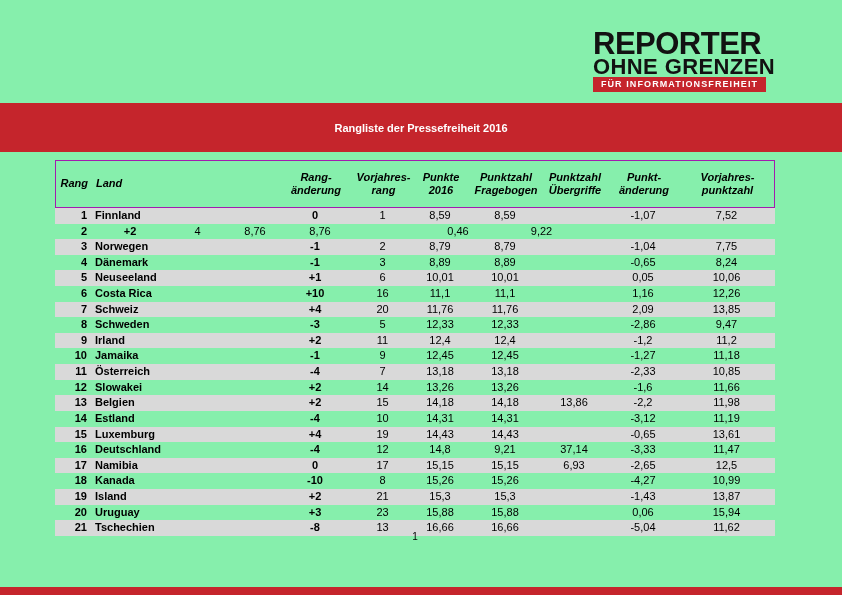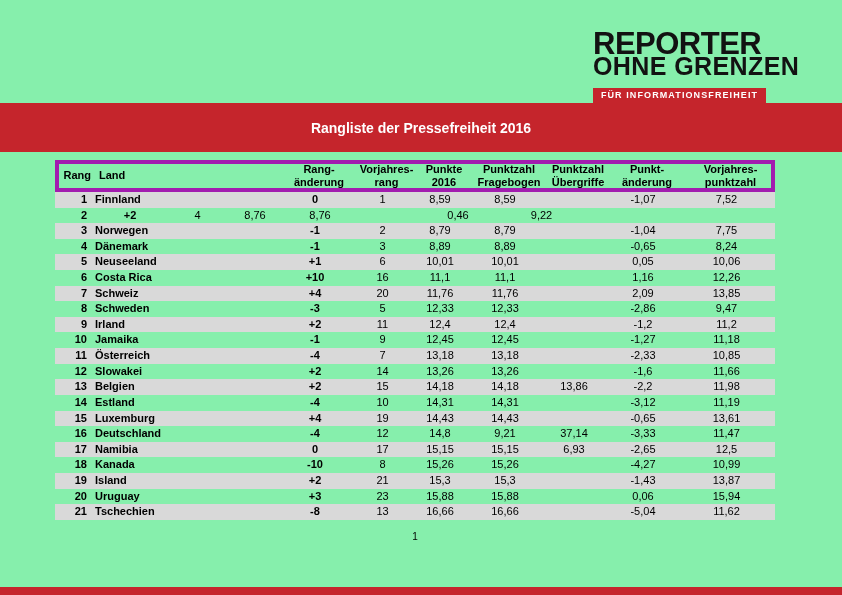--- a/index.html
+++ b/index.html
@@ -3,33 +3,33 @@
 <meta charset="utf-8">
 <style>
   :root { --red:#C5252C; --zebra:#D9D9D9; }
   html,body { margin:0; padding:0; background:#fff; }
   .page { position:relative; width:842px; height:595px; background:#86efac;
           font-family:"Liberation Sans", sans-serif; overflow:hidden; color:#000; }
 
   
   .logo { position:absolute; top:31px; left:593px; width:178px; color:#121212; }
   .logo-l1 { font-size:31px; font-weight:bold; line-height:26px; letter-spacing:-0.5px; white-space:nowrap; }
-  .logo-l2 { font-size:25px; font-weight:bold; line-height:19px; letter-spacing:0.4px; white-space:nowrap; }
-  .logo-bar { margin-top:12px; width:173px; height:15px; background:var(--red); color:#fff;
+  .logo-l2 { font-size:22px; font-weight:bold; line-height:19px; letter-spacing:0.4px; white-space:nowrap; }
+  .logo-bar { margin-top:1px; width:173px; height:15px; background:var(--red); color:#fff;
               font-size:9px; font-weight:bold; letter-spacing:1.1px; text-align:center;
               line-height:15px; white-space:nowrap; }
 
   
   .banner { position:absolute; top:103px; left:0; width:842px; height:49px; background:var(--red);
             display:flex; align-items:center; justify-content:center; }
-  .banner-title { color:#fff; font-size:14px; font-weight:bold; }
+  .banner-title { color:#fff; font-size:11px; font-weight:bold; }
 
   
   .table { position:absolute; left:55px; top:160px; width:720px; font-size:11px; }
-  .thead { display:flex; height:32px; border:4px solid #a21caf; box-sizing:border-box; font-weight:bold; }
+  .thead { display:flex; height:48px; border:1px solid #a21caf; box-sizing:border-box; font-weight:bold;font-style:italic; }
   .th { display:flex; align-items:center; line-height:1.2; box-sizing:border-box; flex:none; }
   .th span { width:100%; white-space:pre-line; }
   .trow { display:flex; height:15.62px; line-height:15.62px; }
   .trow.odd { background:var(--zebra); }
   .td { box-sizing:border-box; flex:none; overflow:hidden; white-space:nowrap; }
   .b { font-weight:bold; }
 
   .c-rang  { width:35px;  text-align:right;  padding-right:3px; justify-content:flex-end; }
   .c-land  { width:185px; text-align:left;   padding-left:5px;  justify-content:flex-start; }
   .c-rchg  { width:80px;  text-align:center; }

